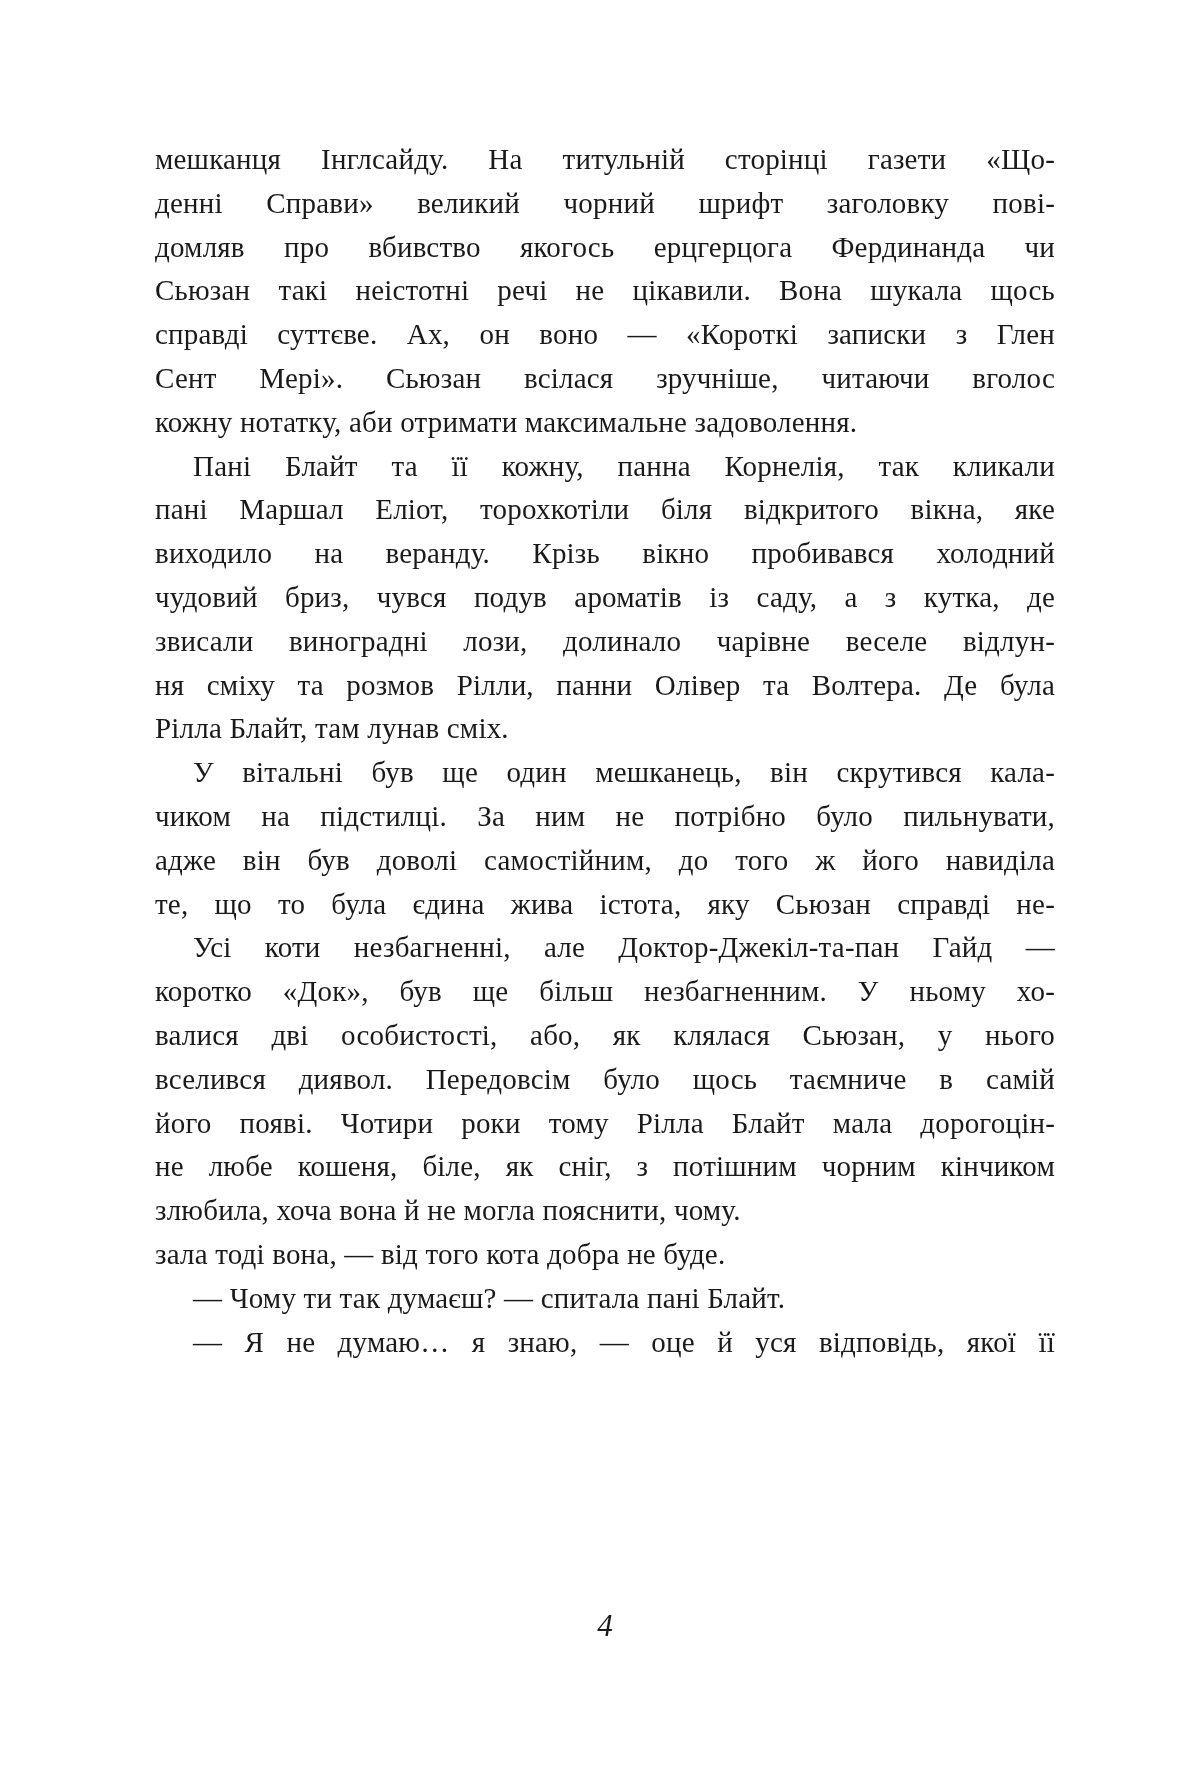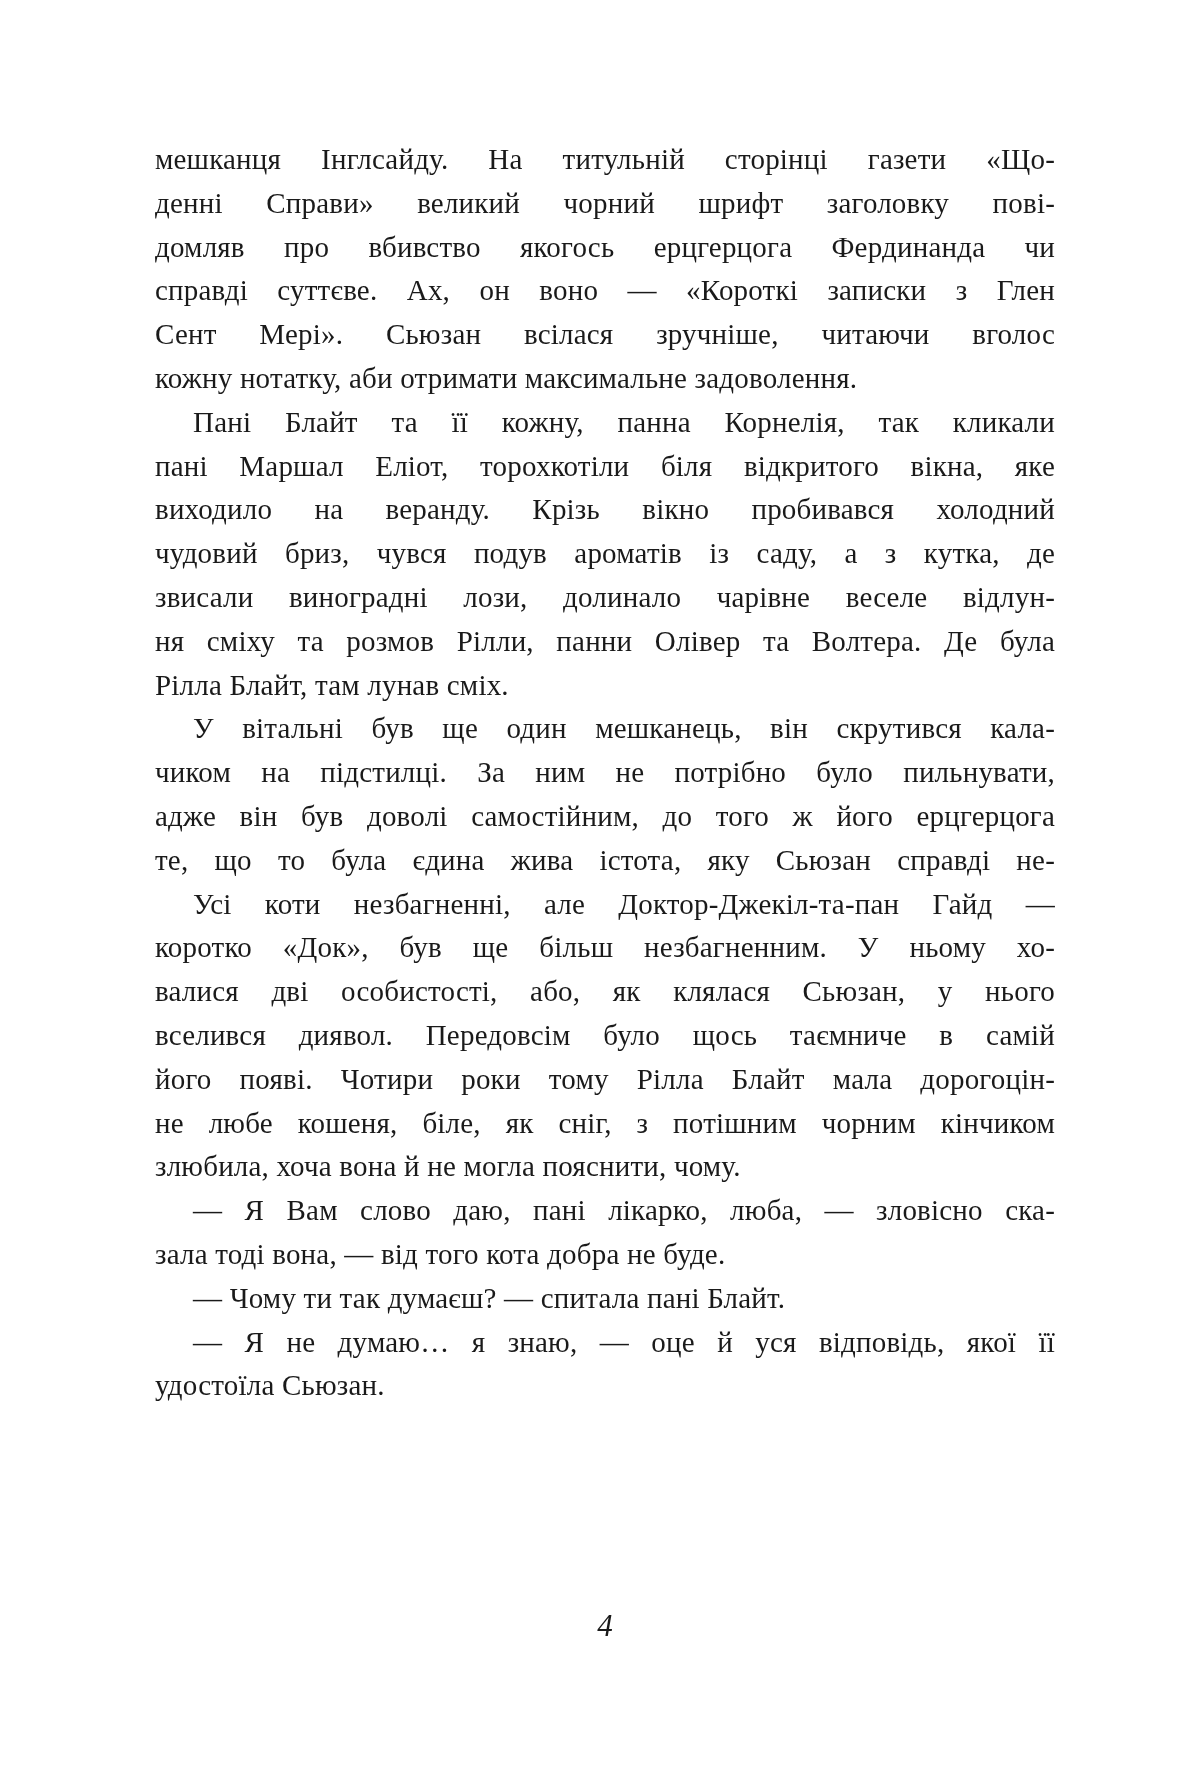--- a/index.html
+++ b/index.html
@@ -55,54 +55,53 @@
 </style>
 </head>
 <body>
 
 <main class="page">
   <section class="textblock">
       <div class="para">
         <div class="line">мешканця Інглсайду. На титульній сторінці газети «Що-</div>
         <div class="line">денні Справи» великий чорний шрифт заголовку пові-</div>
         <div class="line">домляв про вбивство якогось ерцгерцога Фердинанда чи</div>
+        <div class="line">Сьюзан такі неістотні речі не цікавили. Вона шукала щось</div>
         <div class="line">справді суттєве. Ах, он воно — «Короткі записки з Глен</div>
         <div class="line">Сент Мері». Сьюзан всілася зручніше, читаючи вголос</div>
         <div class="line last">кожну нотатку, аби отримати максимальне задоволення.</div>
       </div>
       <div class="para">
         <div class="line indent">Пані Блайт та її кожну, панна Корнелія, так кликали</div>
         <div class="line">пані Маршал Еліот, торохкотіли біля відкритого вікна, яке</div>
         <div class="line">виходило на веранду. Крізь вікно пробивався холодний</div>
         <div class="line">чудовий бриз, чувся подув ароматів із саду, а з кутка, де</div>
         <div class="line">звисали виноградні лози, долинало чарівне веселе відлун-</div>
         <div class="line">ня сміху та розмов Рілли, панни Олівер та Волтера. Де була</div>
         <div class="line last">Рілла Блайт, там лунав сміх.</div>
       </div>
       <div class="para">
         <div class="line indent">У вітальні був ще один мешканець, він скрутився кала-</div>
         <div class="line">чиком на підстилці. За ним не потрібно було пильнувати,</div>
-        <div class="line">адже він був доволі самостійним, до того ж його ерцгерцога</div>
+        <div class="line">адже він був доволі самостійним, до того ж його навиділа</div>
         <div class="line">те, що то була єдина жива істота, яку Сьюзан справді не-</div>
       </div>
       <div class="para">
         <div class="line indent">Усі коти незбагненні, але Доктор-Джекіл-та-пан Гайд —</div>
         <div class="line">коротко «Док», був ще більш незбагненним. У ньому хо-</div>
         <div class="line">валися дві особистості, або, як клялася Сьюзан, у нього</div>
         <div class="line">вселився диявол. Передовсім було щось таємниче в самій</div>
         <div class="line">його появі. Чотири роки тому Рілла Блайт мала дорогоцін-</div>
         <div class="line">не любе кошеня, біле, як сніг, з потішним чорним кінчиком</div>
         <div class="line last">злюбила, хоча вона й не могла пояснити, чому.</div>
       </div>
       <div class="para">
-        <div class="line indent">— Я Вам слово даю, пані лікарко, люба, — зловісно ска-</div>
         <div class="line last">зала тоді вона, — від того кота добра не буде.</div>
       </div>
       <div class="para">
         <div class="line last indent">— Чому ти так думаєш? — спитала пані Блайт.</div>
       </div>
       <div class="para">
         <div class="line indent">— Я не думаю… я знаю, — оце й уся відповідь, якої її</div>
-        <div class="line last">удостоїла Сьюзан.</div>
       </div>
     </section>
   <div class="page-number">4</div>
 </main>
 
 </body></html>

